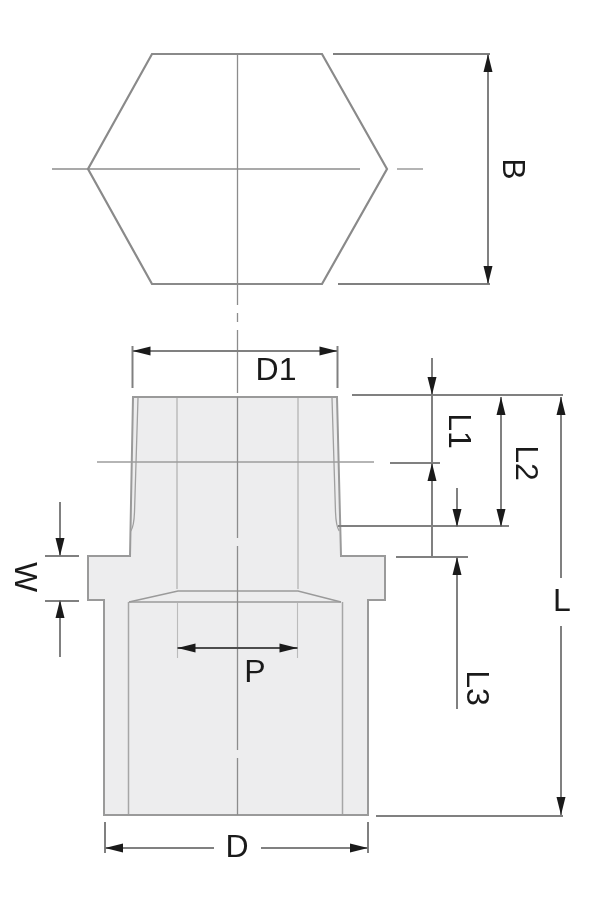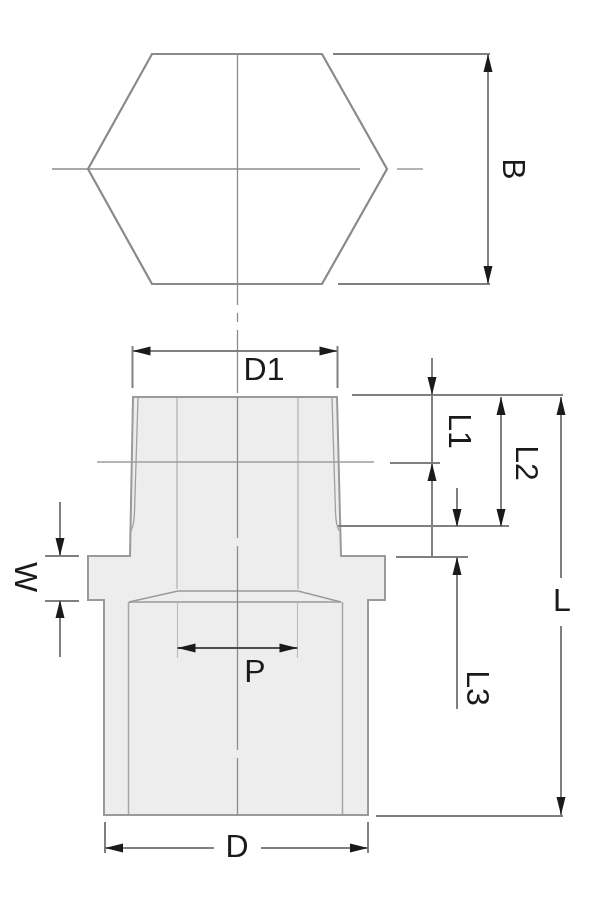--- a/index.html
+++ b/index.html
@@ -157,21 +157,21 @@
         <line x1="368" y1="822" x2="368" y2="853"></line>
         <line x1="105" y1="848" x2="214" y2="848"></line>
         <line x1="261" y1="848" x2="368" y2="848"></line>
       </g>
       <polygon fill="#1a1a1a" stroke="none" points="105,848 123,843.5 123,852.5"></polygon>
       <polygon fill="#1a1a1a" stroke="none" points="368,848 350,843.5 350,852.5"></polygon>
     </g>
   </svg>
 
   <div class="dim-label vertical" style="left:514px;top:169px;">B</div>
-  <div class="dim-label" style="left:264px;top:369px;">D1</div>
+  <div class="dim-label" style="left:276px;top:369px;">D1</div>
   <div class="dim-label vertical" style="left:460px;top:431px;">L1</div>
   <div class="dim-label vertical" style="left:527px;top:463px;">L2</div>
   <div class="dim-label" style="left:562px;top:600px;">L</div>
   <div class="dim-label vertical" style="left:478px;top:688px;">L3</div>
   <div class="dim-label vertical" style="left:26px;top:577px;">W</div>
   <div class="dim-label" style="left:255px;top:671px;">P</div>
   <div class="dim-label" style="left:237px;top:846px;">D</div>
 
 </div>
 

